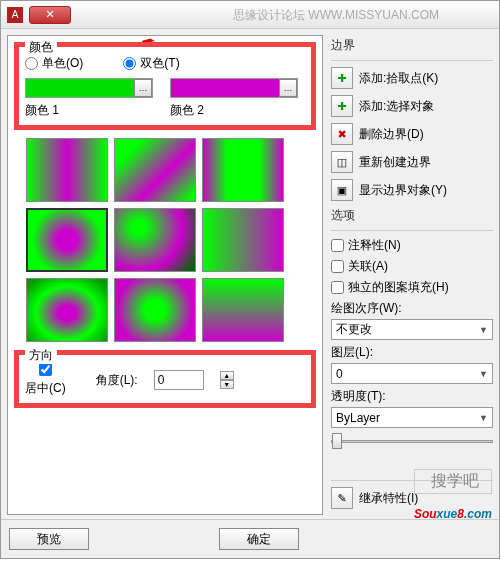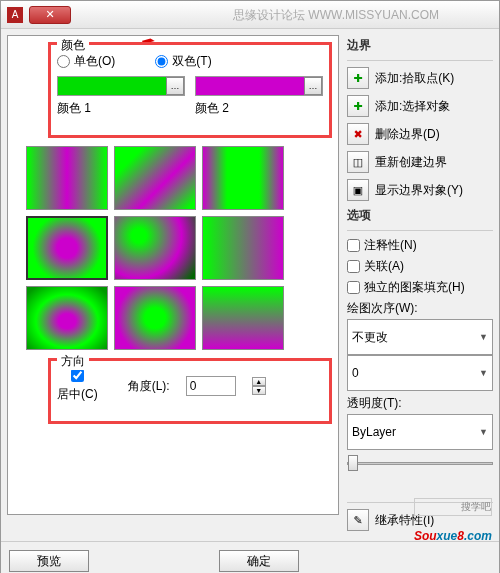--- a/index.html
+++ b/index.html
@@ -11,21 +11,21 @@
 .titlebar .close { width: 42px; height: 18px; background: linear-gradient(#e07070, #c03030); border: 1px solid #a02020; border-radius: 3px; color: #fff; display: flex; align-items: center; justify-content: center; font-size: 11px; cursor: pointer; }
 .watermark { position: absolute; right: 60px; top: 6px; color: #aaa; font-size: 12px; }
 .body { display: flex; padding: 4px; }
 .left { flex: 1; padding: 2px 4px 0 2px; }
 .right { width: 168px; padding: 2px 2px 0 4px; }
 .tabs { display: flex; }
 .tab { padding: 4px 10px; border: 1px solid #999; border-bottom: none; background: #f0f0f0; margin-right: -1px; }
 .tab.active { background: #fff; border: 2px solid #d00; position: relative; z-index: 2; padding: 3px 9px; }
 .arrow { position: absolute; left: 140px; top: 32px; color: #d00; font-size: 24px; font-weight: bold; transform: rotate(210deg); }
 .panel { border: 1px solid #999; background: #fff; padding: 6px; min-height: 480px; }
-.group { border: 3px solid #ef4444; padding: 8px 6px 18px; margin-bottom: 8px; position: relative; background: #fff; margin-left: 34px; }
+.group { border: 5px solid #ef4444; padding: 8px 6px 6px; margin-bottom: 8px; position: relative; background: #fff; }
 .group-title { position: absolute; top: -8px; left: 6px; background: #fff; padding: 0 4px; }
 .radio-row { display: flex; gap: 40px; margin-bottom: 6px; }
 .radio-row label { display: flex; align-items: center; gap: 4px; }
 .color-row { display: flex; gap: 10px; }
 .color-box { flex: 1; }
 .color-swatch { width: 128px; height: 20px; border: 1px solid #999; display: flex; align-items: center; }
 .color-swatch .col { flex: 1; height: 100%; }
 .color-swatch .btn { width: 18px; height: 18px; border: 1px solid #888; background: linear-gradient(#fff,#ddd); font-size: 9px; display: flex; align-items: center; justify-content: center; }
 .color-label { margin-top: 4px; }
 .swatch-grid { display: grid; grid-template-columns: repeat(3, 82px); grid-template-rows: repeat(3, 64px); gap: 6px; margin: 8px 0 8px 12px; }
@@ -39,38 +39,38 @@
 .sw6 { background: linear-gradient(90deg, #0f0, #c0c); }
 .sw7 { background: radial-gradient(ellipse at 50% 55%, #c0c 15%, #0f0 55%, #090 90%); }
 .sw8 { background: radial-gradient(circle, #0f0 20%, #c0c 75%); }
 .sw9 { background: linear-gradient(180deg, #0f0, #c0c); }
 .dir-row { display: flex; align-items: center; gap: 30px; }
 .dir-row label { display: flex; align-items: center; gap: 4px; flex-direction: column; }
 .spin { display: flex; align-items: center; gap: 16px; }
 .spin input { width: 50px; height: 20px; border: 1px solid #999; padding: 0 3px; }
 .spin .arrows { display: flex; flex-direction: column; }
 .spin .arrows span { width: 14px; height: 9px; border: 1px solid #999; background: linear-gradient(#fff,#ddd); font-size: 7px; display: flex; align-items: center; justify-content: center; line-height: 1; }
-.section-title { font-weight: bold; margin: 2px 0 6px; color: #333; }
+.section-title { font-weight: normal; margin: 2px 0 6px; color: #333; }
 .group-line { border-top: 1px solid #ccc; margin: 2px 0 6px; }
 .btn-row { display: flex; align-items: center; gap: 6px; margin-bottom: 6px; }
 .icon-btn { width: 22px; height: 22px; border: 1px solid #999; background: linear-gradient(#fff,#e8e8e8); display: flex; align-items: center; justify-content: center; font-size: 11px; }
 .icon-btn.green { color: #090; }
 .icon-btn.red { color: #c00; }
 .check-row { display: flex; align-items: center; gap: 4px; margin-bottom: 4px; }
 .field-label { margin: 4px 0 2px; }
-.select { width: 100%; height: 36px; border: 1px solid #999; background: #fff; display: flex; align-items: center; justify-content: space-between; padding: 0 4px; }
+.select { width: 100%; height: 21px; border: 1px solid #999; background: #fff; display: flex; align-items: center; justify-content: space-between; padding: 0 4px; }
 .select .dd { font-size: 9px; color: #555; }
 .slider { width: 100%; height: 18px; display: flex; align-items: center; margin-top: 4px; }
 .slider .track { flex: 1; height: 3px; background: #ccc; border: 1px solid #999; position: relative; }
 .slider .thumb { width: 10px; height: 16px; background: linear-gradient(#fff,#ddd); border: 1px solid #888; position: absolute; top: -8px; left: 0; }
 .footer { display: flex; justify-content: flex-start; gap: 10px; padding: 8px; border-top: 1px solid #ccc; }
 .footer button { width: 80px; height: 22px; border: 1px solid #888; background: linear-gradient(#fff,#e4e4e4); }
 .footer .ok { margin-left: 120px; }
 .logo-wm { position: absolute; right: 8px; bottom: 34px; text-align: right; }
-.logo-wm .sxb { color: #888; font-size: 10px; border: 1px solid #ccc; padding: 1px 0; }
+.logo-wm .sxb { color: #888; font-size: 16px; border: 1px solid #ccc; padding: 1px 12px; }
 .logo-wm .sx8 { font-size: 26px; font-style: italic; font-weight: bold; }
 .logo-wm .sx8 .s1 { color: #d00; }
 .logo-wm .sx8 .s2 { color: #07a; }
 .logo-wm .sx8 .s3 { color: #d00; }
 .outer { position: relative; }
 </style>
 </head>
 <body>
 
 <div class="outer">
@@ -190,20 +190,21 @@
               <input type="checkbox" style="">
               <span>独立的图案填充(H)</span>
             </div>
 
         <div class="field-label">绘图次序(W):</div>
         <div class="select">
               <span>不更改</span>
               <span class="dd">▼</span>
             </div>
 
+        <div class="field-label">图层(L):</div>
         <div class="select">
               <span>0</span>
               <span class="dd">▼</span>
             </div>
 
         <div class="field-label">透明度(T):</div>
         <div class="select">
               <span>ByLayer</span>
               <span class="dd">▼</span>
             </div>

